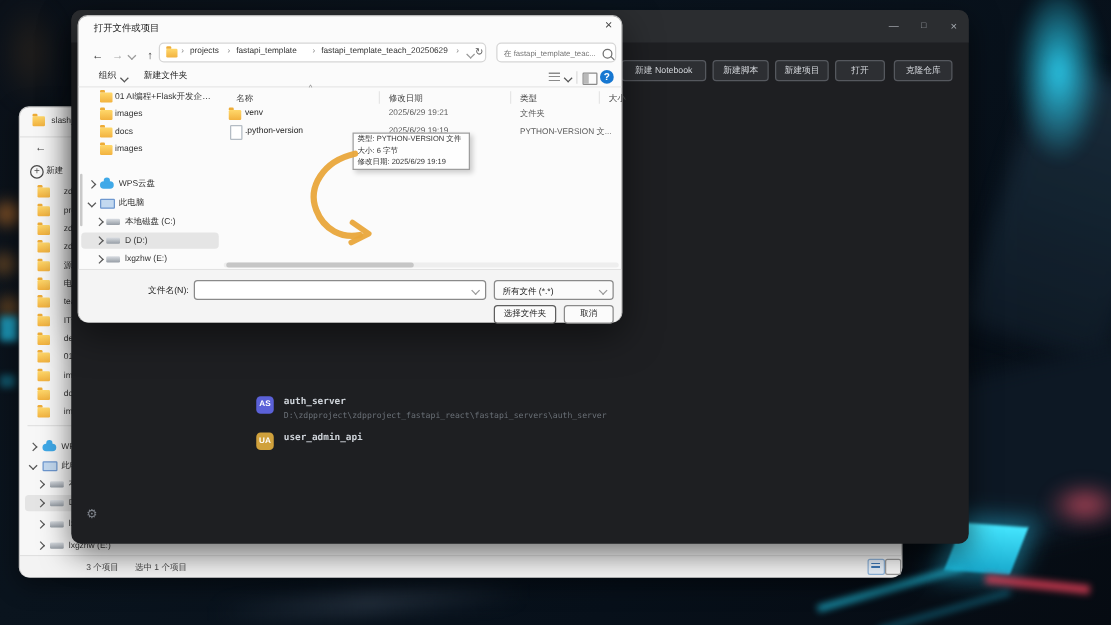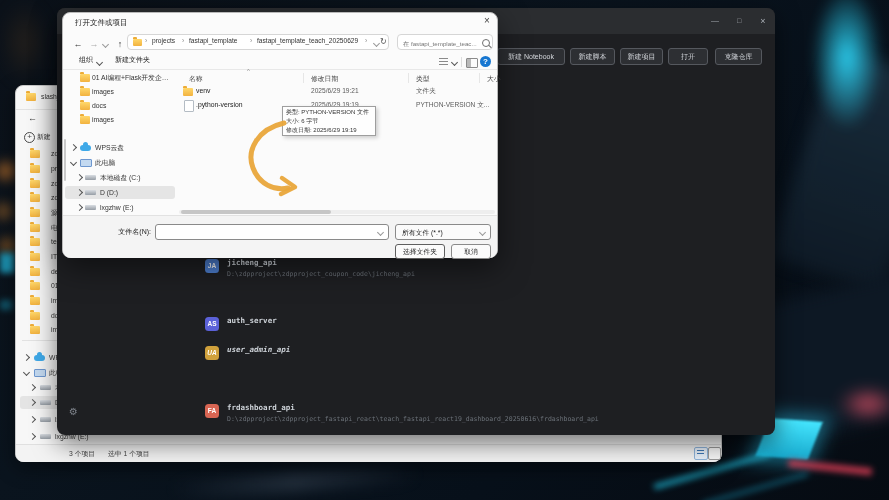--- a/index.html
+++ b/index.html
@@ -223,37 +223,28 @@
       <span class="da-ctl" style="left:648px;">—</span>
       <span class="da-ctl" style="left:672px;font-size:7px;">□</span>
       <span class="da-ctl" style="left:696px;font-size:9px;">×</span>
     </div>
     <div class="da-btn" style="left:440px;width:68px;">新建 Notebook</div>
     <div class="da-btn" style="left:513px;width:45px;">新建脚本</div>
     <div class="da-btn" style="left:563px;width:43px;">新建项目</div>
     <div class="da-btn" style="left:611px;width:40px;">打开</div>
     <div class="da-btn" style="left:658px;width:47px;">克隆仓库</div>
 
-    <div class="proj" style="top:248px;">
-      <span class="badge" style="background-color: rgb(77, 127, 208);">JA</span>
-      <span class="pname">jicheng_api</span>
-      <span class="ppath">D:\zdpproject\zdpproject_coupon_code\jicheng_api</span>
-    </div>
     <div class="proj" style="top:306px;">
       <span class="badge" style="background-color: rgb(91, 97, 216);">AS</span>
       <span class="pname">auth_server</span>
-    </div>
-    <div class="proj" style="top:335px;font-style:italic;">
+      <span class="ppath">D:\zdpproject\zdpproject_fastapi_react\fastapi_servers\auth_server</span>
+    </div>
+    <div class="proj" style="top:335px;">
       <span class="badge" style="background-color: rgb(208, 161, 60);">UA</span>
       <span class="pname">user_admin_api</span>
-    </div>
-    <div class="proj" style="top:393px;">
-      <span class="badge" style="background-color: rgb(216, 101, 83);">FA</span>
-      <span class="pname">frdashboard_api</span>
-      <span class="ppath">D:\zdpproject\zdpproject_fastapi_react\teach_fastapi_react19_dashboard_20250616\frdashboard_api</span>
     </div>
 
     <span class="abs" style="left:12px;top:398px;font-size:10px;color:#7d828a;">⚙</span>
   </div>
 
   <div id="dialog" class="abs">
     <span class="abs" style="left:12px;top:5px;font-size:7.5px;">打开文件或项目</span>
     <span class="abs" style="left:416px;top:2px;width:16px;height:14px;text-align:center;font-size:10px;color:#444;">×</span>
 
     <span class="dlg-navic" style="left:8px;">←</span>

